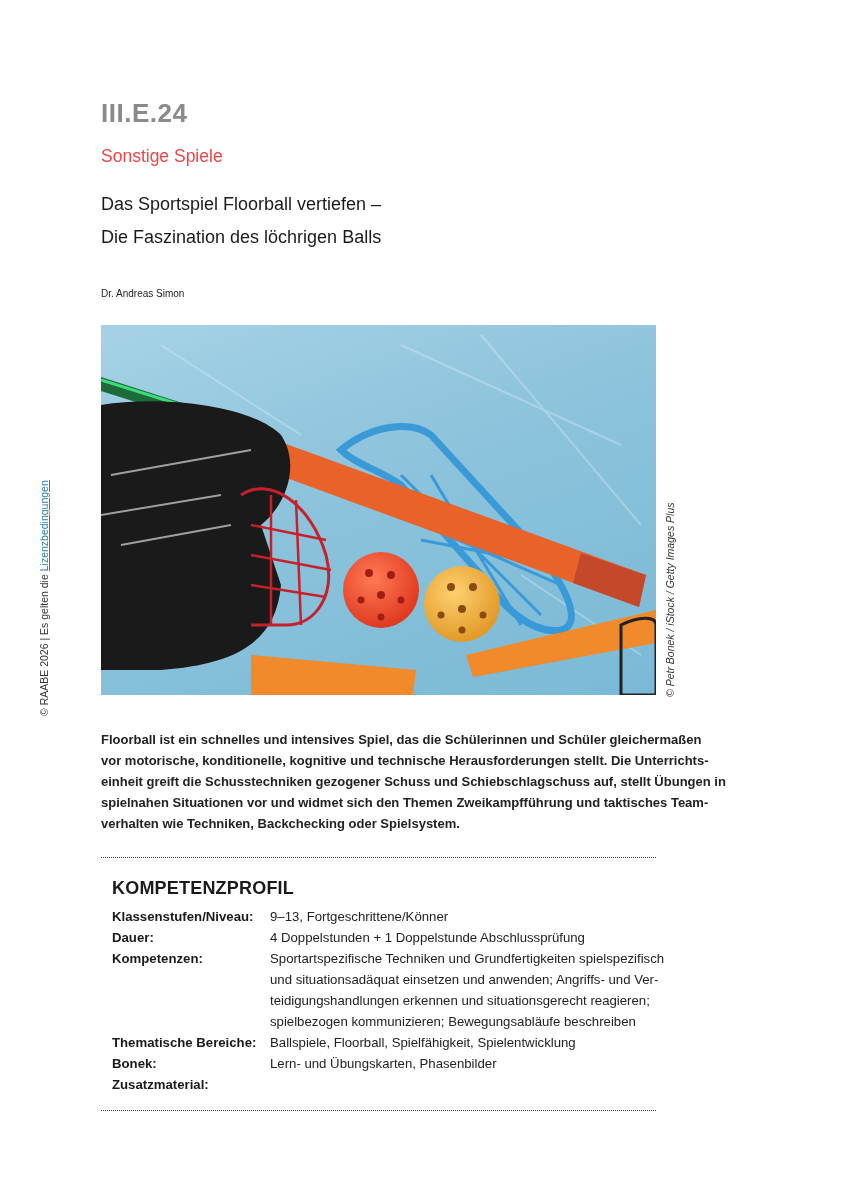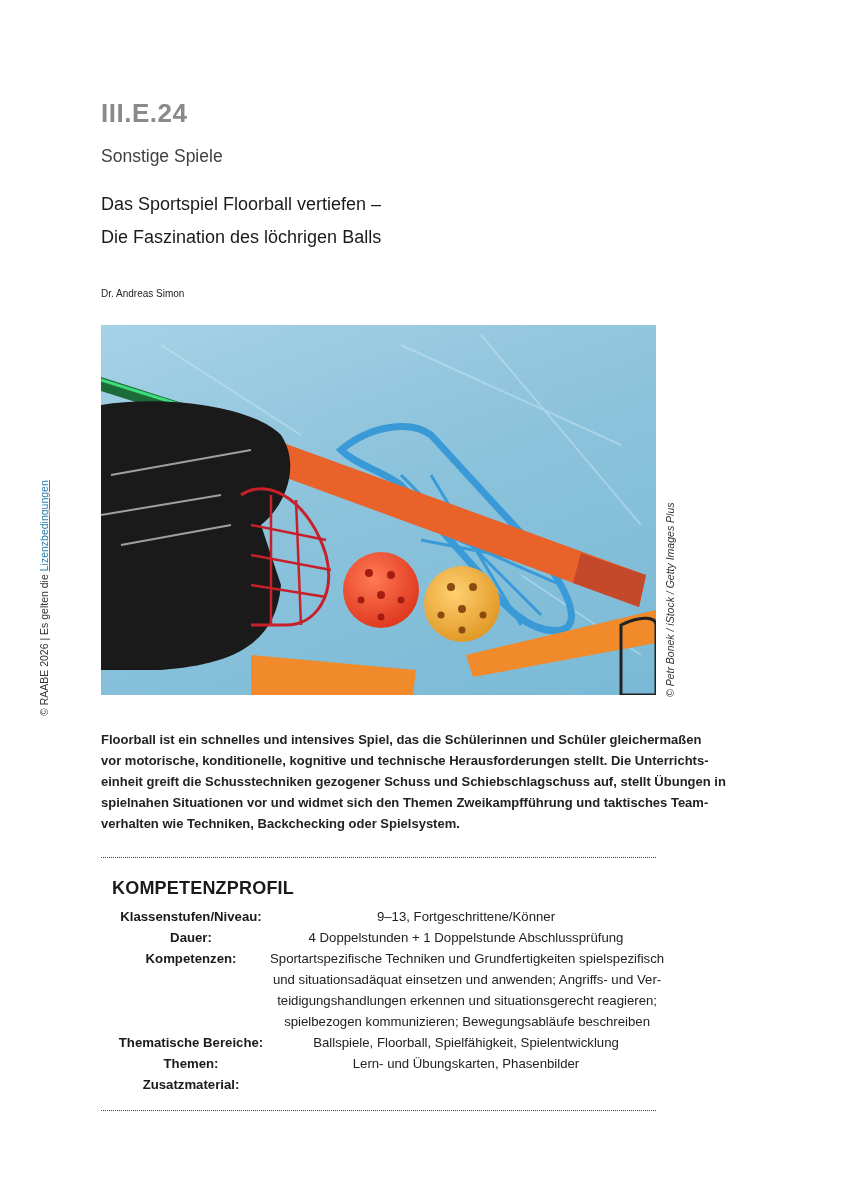--- a/index.html
+++ b/index.html
@@ -1,35 +1,35 @@
 <!DOCTYPE html>
 <html><head>
 <meta charset="utf-8">
 <style>
   html, body { margin:0; padding:0; background:#ffffff; }
   body { width:848px; height:1200px; position:relative; overflow:hidden;
          font-family:"Liberation Sans", sans-serif; color:#1a1a1a; }
   .page { position:absolute; inset:0; }
   .code { position:absolute; left:101px; top:98px; font-size:26px; font-weight:bold;
           color:#8a8a8a; letter-spacing:0.5px; }
-  .category { position:absolute; left:101px; top:146px; font-size:17.5px; color:#404040; }
+  .category { position:absolute; left:101px; top:146px; font-size:17.5px; color:#ef4444; }
   .title { position:absolute; left:101px; top:188px; font-size:18px; line-height:33px; color:#1a1a1a; width:560px; }
   .author { position:absolute; left:101px; top:288px; font-size:10px; color:#222; }
   .photo { position:absolute; left:101px; top:325px; width:555px; height:370px; overflow:hidden;
            background:linear-gradient(160deg,#a6d2e6 0%,#8ec4dc 40%,#7ab9d6 100%); }
   .credit { position:absolute; left:664px; top:697px; transform-origin:0 0; transform:rotate(-90deg);
             font-size:10.5px; font-style:italic; color:#333; white-space:nowrap; }
   .license { position:absolute; left:38px; top:716px; transform-origin:0 0; transform:rotate(-90deg);
              font-size:10.5px; color:#333; white-space:nowrap; }
   .license a { color:#2a7fb0; text-decoration:underline; }
   .intro { position:absolute; left:101px; top:729px; width:560px; font-size:13px; line-height:21px; color:#222;font-weight:bold; }
   .intro span { display:block; white-space:nowrap; }
   .dots { position:absolute; left:101px; width:555px; height:0; border-top:1.5px dotted #444; }
   .profile-title { position:absolute; left:112px; top:878px; font-size:18px; font-weight:bold; letter-spacing:0.2px; color:#1a1a1a; }
-  .profile { position:absolute; left:112px; top:906px; width:550px; font-size:13.2px; line-height:21px;text-align:center; }
+  .profile { position:absolute; left:112px; top:906px; width:550px; font-size:13.2px; line-height:21px; }
   .row { display:flex; }
   .row .k { width:158px; flex:none; font-weight:bold; color:#1a1a1a; }
   .row .v { flex:1; color:#222; }
   .row .v span { display:block; white-space:nowrap; }
 </style>
 </head>
 <body>
 
 <div class="page">
 
@@ -140,21 +140,21 @@
         <span>spielbezogen kommunizieren; Bewegungsabläufe beschreiben</span>
       </div>
     </div>
     <div class="row">
       <div class="k">Thematische Bereiche:</div>
       <div class="v">
           <span>Ballspiele, Floorball, Spielfähigkeit, Spielentwicklung</span>
         </div>
     </div>
     <div class="row">
-      <div class="k">Themen:</div>
+      <div class="k">Bonek:</div>
       <div class="v">
           <span>Lern- und Übungskarten, Phasenbilder</span>
         </div>
     </div>
     <div class="row">
       <div class="k">Zusatzmaterial:</div>
     </div>
   </div>
 
   <div class="dots" style="top:1110px;"></div>

